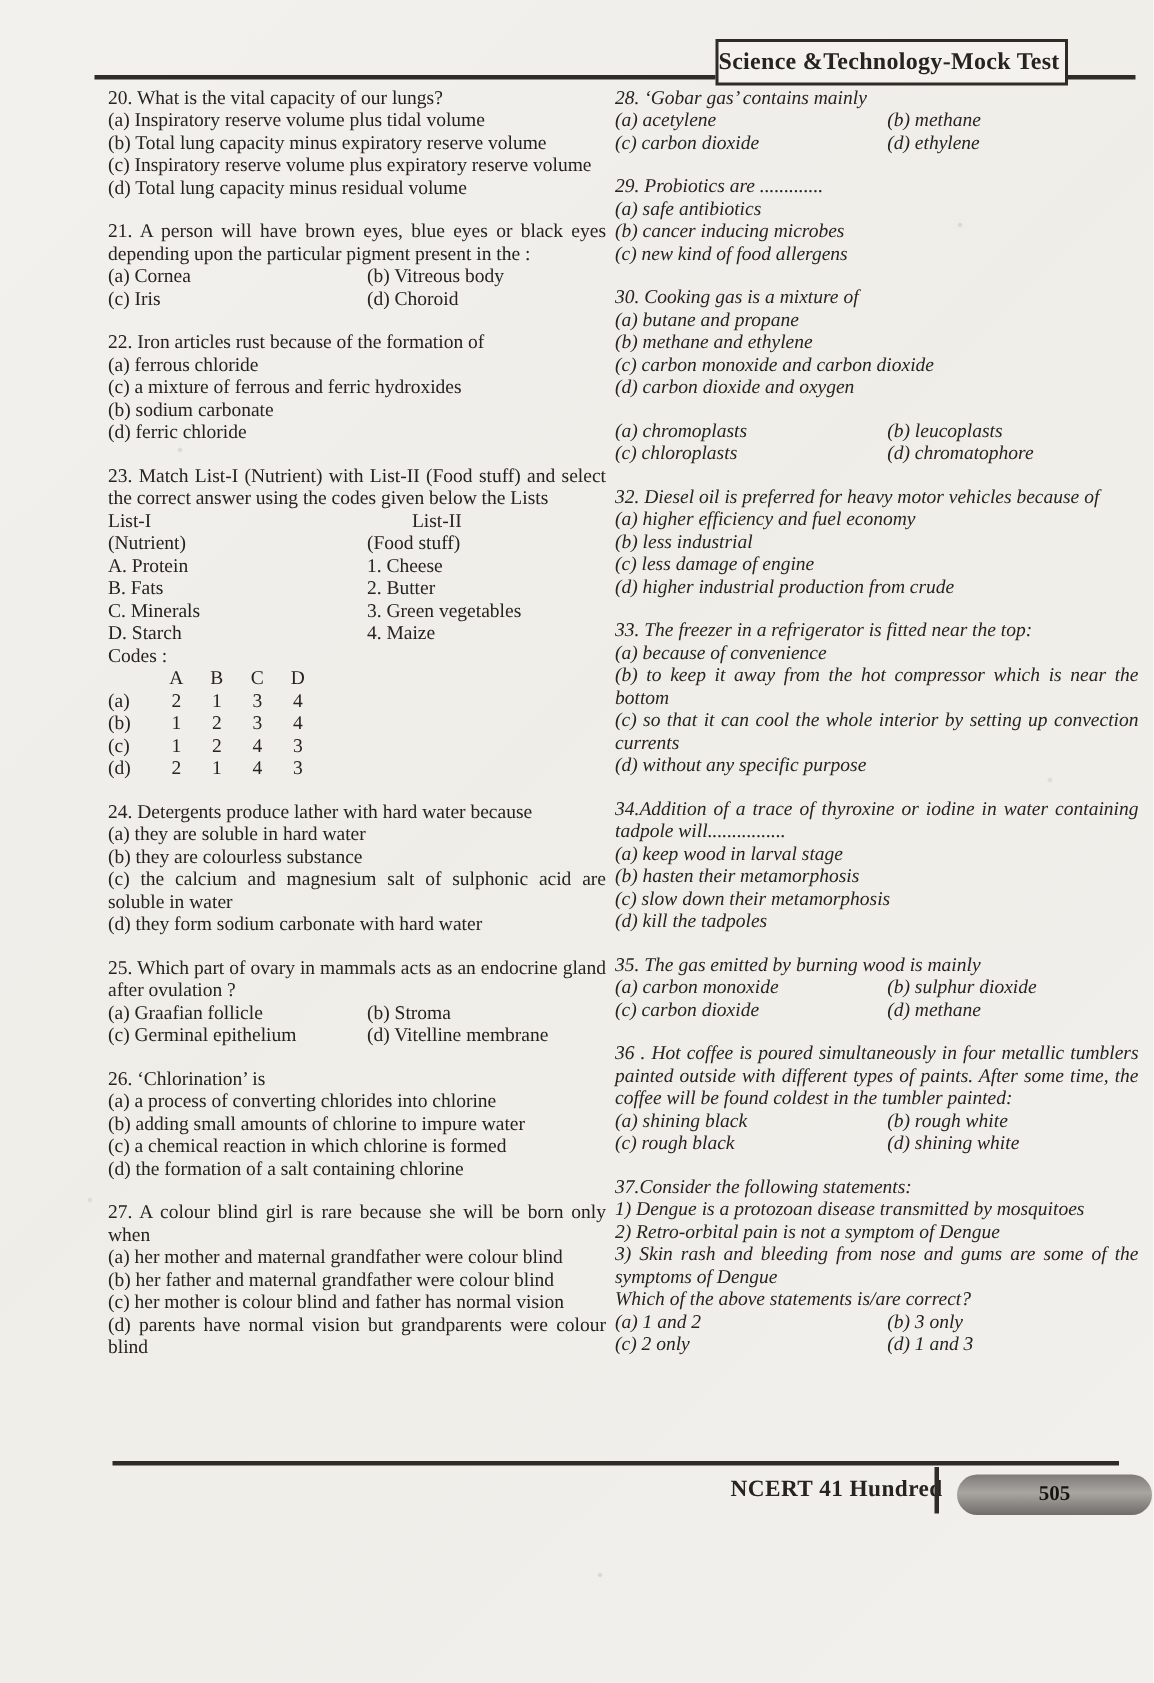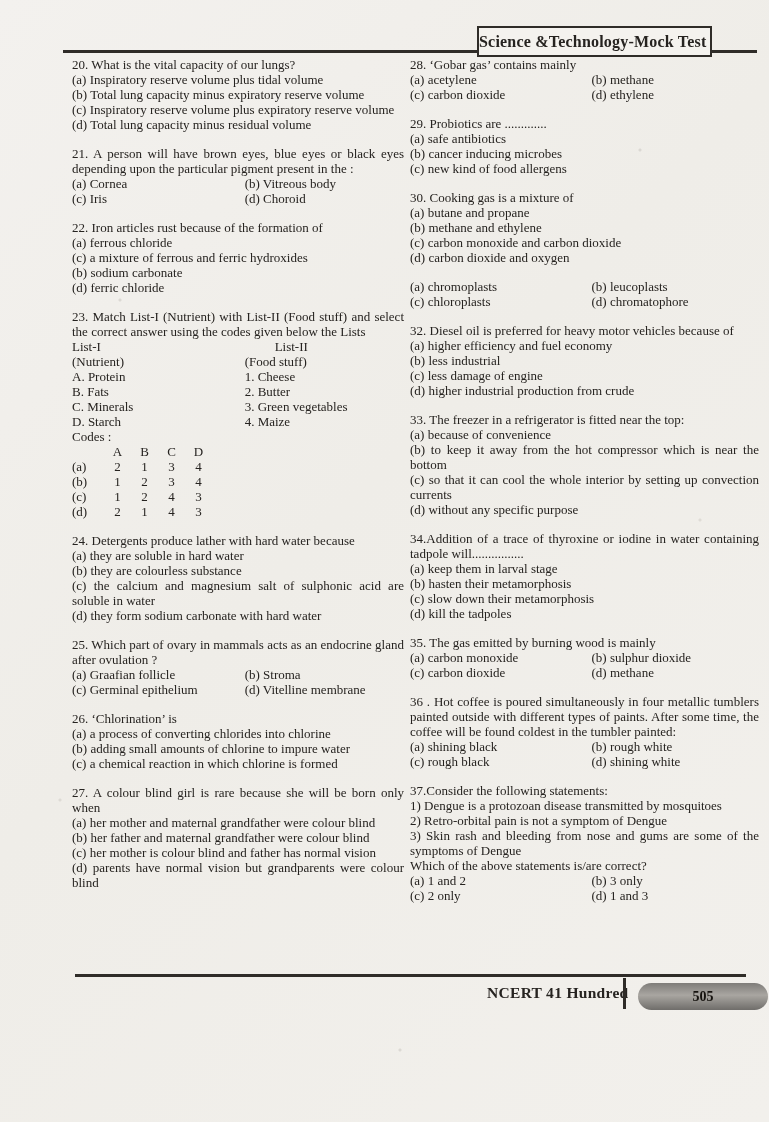--- a/index.html
+++ b/index.html
@@ -21,21 +21,21 @@
   .header-rule{position:absolute;left:63px;width:694px;top:50px;height:3px;background:#2f2c28;}
   .header-box{
     position:absolute;left:477px;top:26px;width:231px;height:27px;
     border:2px solid #2f2c28;background:#f4f2ee;
     display:flex;align-items:center;justify-content:flex-start;
     font-size:16px;font-weight:600;letter-spacing:.2px;
   }
   .content{position:absolute;top:57px;left:72px;width:687px;display:flex;gap:6px;justify-content:flex-end;}
   .col{font-size:13px;line-height:15px;}
   .col-left{width:332px;}
-  .col-right{width:349px;}
+  .col-right{width:349px;font-style:italic;}
   .question{margin-bottom:14px;}
   .row.text{white-space:normal;}
   .row.justify{text-align:justify;}
   .row.pair{display:grid;grid-template-columns:52% 48%;}
   .row.pair .ri{padding-left:30px;}
   .row.cells{display:grid;grid-template-columns:32px 27px 27px 27px 27px;}
   .row.cells .cell{text-align:center;}
   .row.cells .cell.label{text-align:left;}
   .footer-rule{position:absolute;left:75px;top:974px;width:671px;height:2.5px;background:#2f2c28;}
   .footer-brand{position:absolute;left:487px;top:984px;font-size:15.5px;font-weight:700;letter-spacing:.3px;}
@@ -163,20 +163,21 @@
         <div class="row pair">
           <span>(c) Germinal epithelium</span>
           <span>(d) Vitelline membrane</span>
         </div>
       </div>
       <div class="question">
         <div class="row text">26. ‘Chlorination’ is</div>
         <div class="row text">(a) a process of converting chlorides into chlorine</div>
         <div class="row text">(b) adding small amounts of chlorine to impure water</div>
         <div class="row text">(c) a chemical reaction in which chlorine is formed</div>
+        <div class="row text">(d) the formation of a salt containing chlorine</div>
       </div>
       <div class="question">
         <div class="row text justify">27. A colour blind girl is rare because she will be born only when</div>
         <div class="row text">(a) her mother and maternal grandfather were colour blind</div>
         <div class="row text">(b) her father and maternal grandfather were colour blind</div>
         <div class="row text">(c) her mother is colour blind and father has normal vision</div>
         <div class="row text justify">(d) parents have normal vision but grandparents were colour blind</div>
       </div>
     </div>
   <div class="col col-right">
@@ -223,21 +224,21 @@
       </div>
       <div class="question">
         <div class="row text">33. The freezer in a refrigerator is fitted near the top:</div>
         <div class="row text">(a) because of convenience</div>
         <div class="row text justify">(b) to keep it away from the hot compressor which is near the bottom</div>
         <div class="row text justify">(c) so that it can cool the whole interior by setting up convection currents</div>
         <div class="row text">(d) without any specific purpose</div>
       </div>
       <div class="question">
         <div class="row text justify">34.Addition of a trace of thyroxine or iodine in water containing tadpole will................</div>
-        <div class="row text">(a) keep them in larval stage</div>
+        <div class="row text">(a) keep wood in larval stage</div>
         <div class="row text">(b) hasten their metamorphosis</div>
         <div class="row text">(c) slow down their metamorphosis</div>
         <div class="row text">(d) kill the tadpoles</div>
       </div>
       <div class="question">
         <div class="row text">35. The gas emitted by burning wood is mainly</div>
         <div class="row pair">
           <span>(a) carbon monoxide</span>
           <span>(b) sulphur dioxide</span>
         </div>

